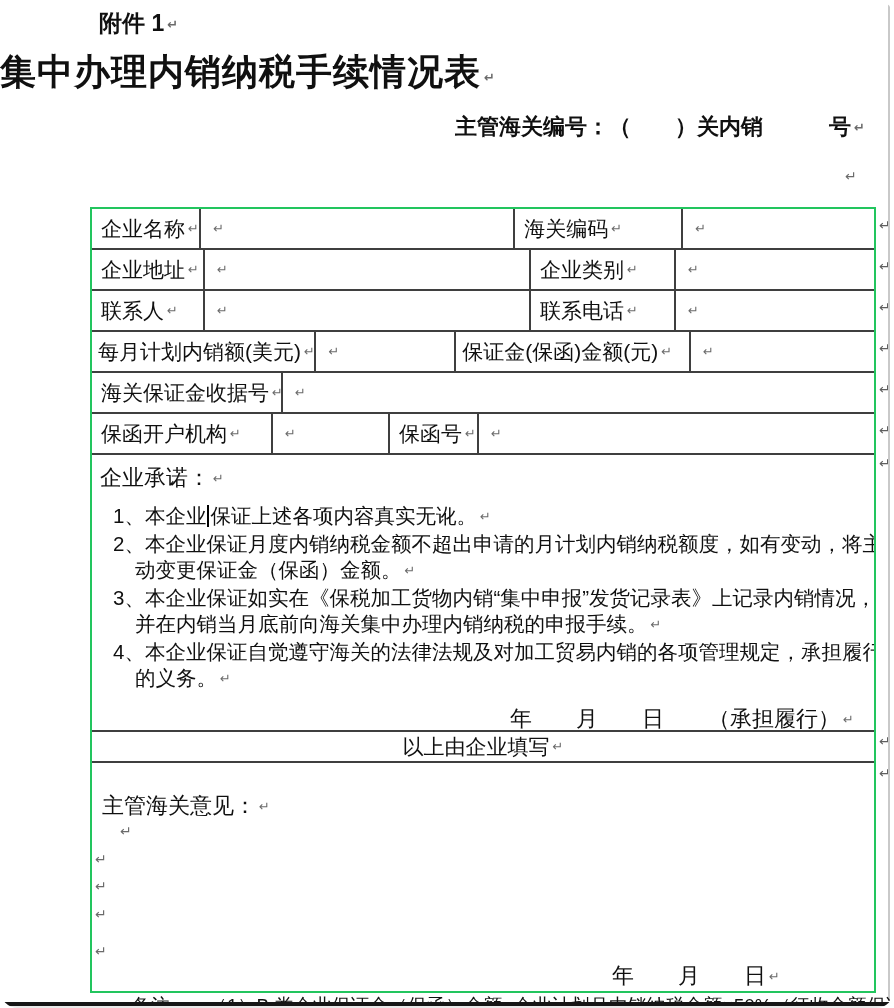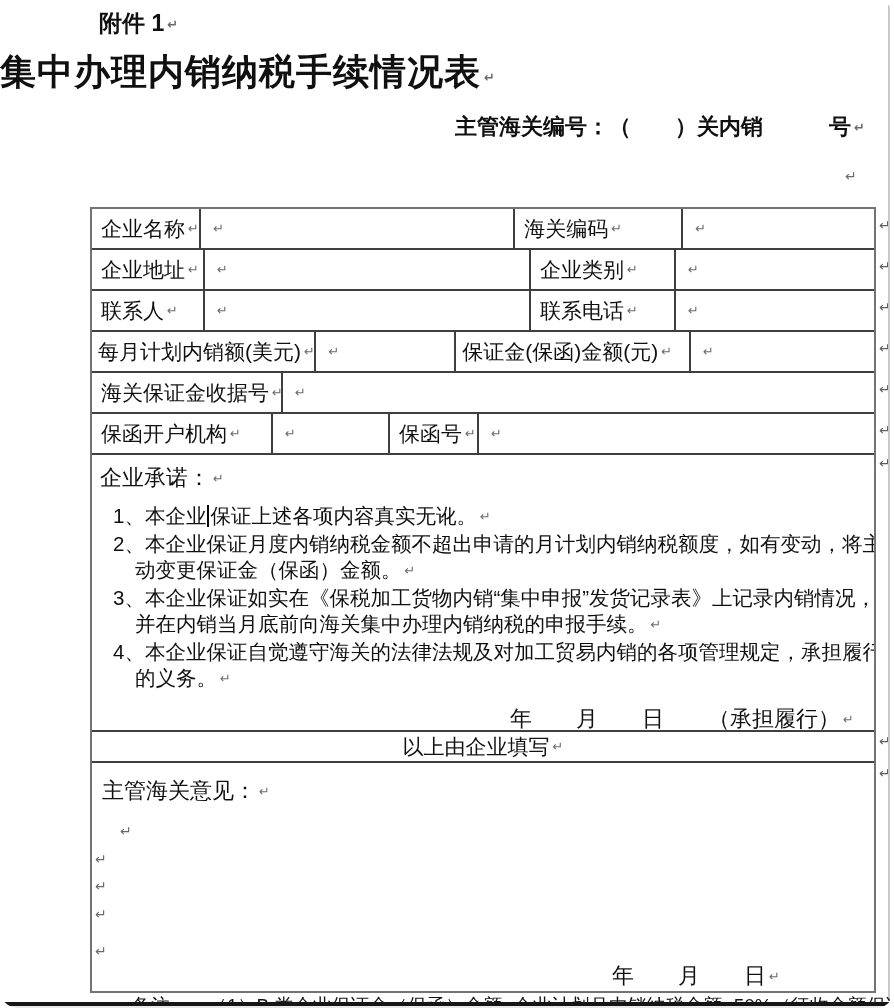--- a/index.html
+++ b/index.html
@@ -11,21 +11,21 @@
   }
   .pilcrow{color:#6b6b6b;font-size:13px;margin-left:3px;vertical-align:2px;}
   
   .attachment{position:absolute;left:99px;top:8px;font-size:23px;font-weight:700;}
   .doc-title{position:absolute;left:0;top:48px;width:894px;text-align:left;
     font-size:36px;font-weight:700;letter-spacing:1px;}
   .refline{position:absolute;left:455px;top:112px;font-size:22px;font-weight:700;}
   .lone-pilcrow{position:absolute;left:845px;top:168px;font-size:14px;color:#6b6b6b;}
   
   .form-table{position:absolute;left:90px;top:207px;width:786px;height:786px;
-    border:2px solid #737373;box-sizing:border-box;background:#fff;}
+    border:2px solid #22c55e;box-sizing:border-box;background:#fff;}
   .trow{display:flex;box-sizing:border-box;border-bottom:2px solid #3f3f3f;}
   .cell{box-sizing:border-box;border-right:2px solid #3f3f3f;display:flex;
     align-items:center;padding-left:9px;font-size:21px;overflow:hidden;white-space:nowrap;}
   .cell.lastc{border-right:none;}
   .r6{height:41px;}
   .tight{padding-left:6px;}
   
   .commit{height:277px;box-sizing:border-box;border-bottom:2px solid #3f3f3f;
     padding:9px 0 0 8px;overflow:hidden;}
   .commit .heading{font-size:22px;line-height:28px;}
@@ -35,21 +35,21 @@
   .ind2{padding-left:35px;}
   .caret{display:inline-block;width:2px;height:22px;background:#000;
     vertical-align:-4px;margin:0 1px;}
   .commit .datestamp{margin-top:11px;text-align:right;padding-right:20px;
     font-size:22px;white-space:nowrap;}
   
   .divider-row{height:31px;box-sizing:border-box;border-bottom:2px solid #3f3f3f;
     display:flex;align-items:center;justify-content:center;font-size:21px;}
   
   .opinion{position:relative;height:228px;box-sizing:border-box;overflow:hidden;}
-  .opinion .heading{position:absolute;left:10px;top:13px;font-size:22px;}
+  .opinion .heading{position:absolute;left:10px;top:28px;font-size:22px;}
   .op-p{position:absolute;font-size:14px;color:#6b6b6b;}
   .opinion .dateline{position:absolute;left:520px;top:198px;font-size:22px;white-space:nowrap;}
   
   .row-end{position:absolute;left:879px;font-size:14px;color:#5f5f5f;}
   .edge-line{position:absolute;left:888px;top:0;width:2px;height:1001px;background:#c9c9c9;}
   
   .footnote{position:absolute;left:132px;top:995px;width:758px;height:7px;
     overflow:hidden;font-size:19px;line-height:24px;white-space:nowrap;}
   .footnote span{display:block;margin-top:-1px;}
   .bottom-bar{position:absolute;left:0;top:1002px;width:894px;height:4px;background:#161616;}

